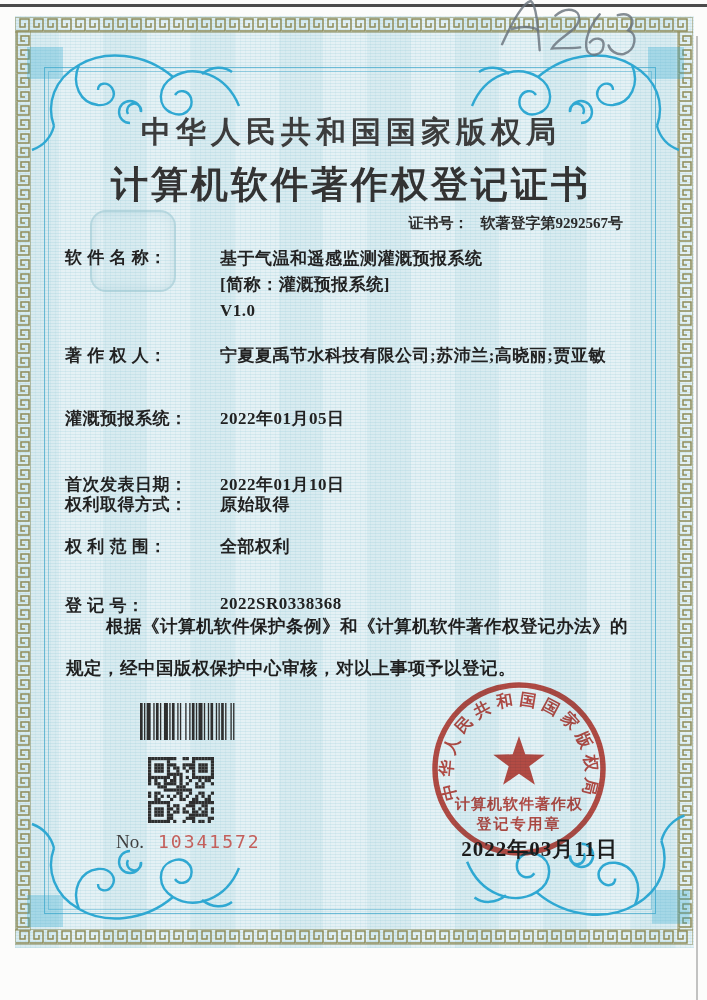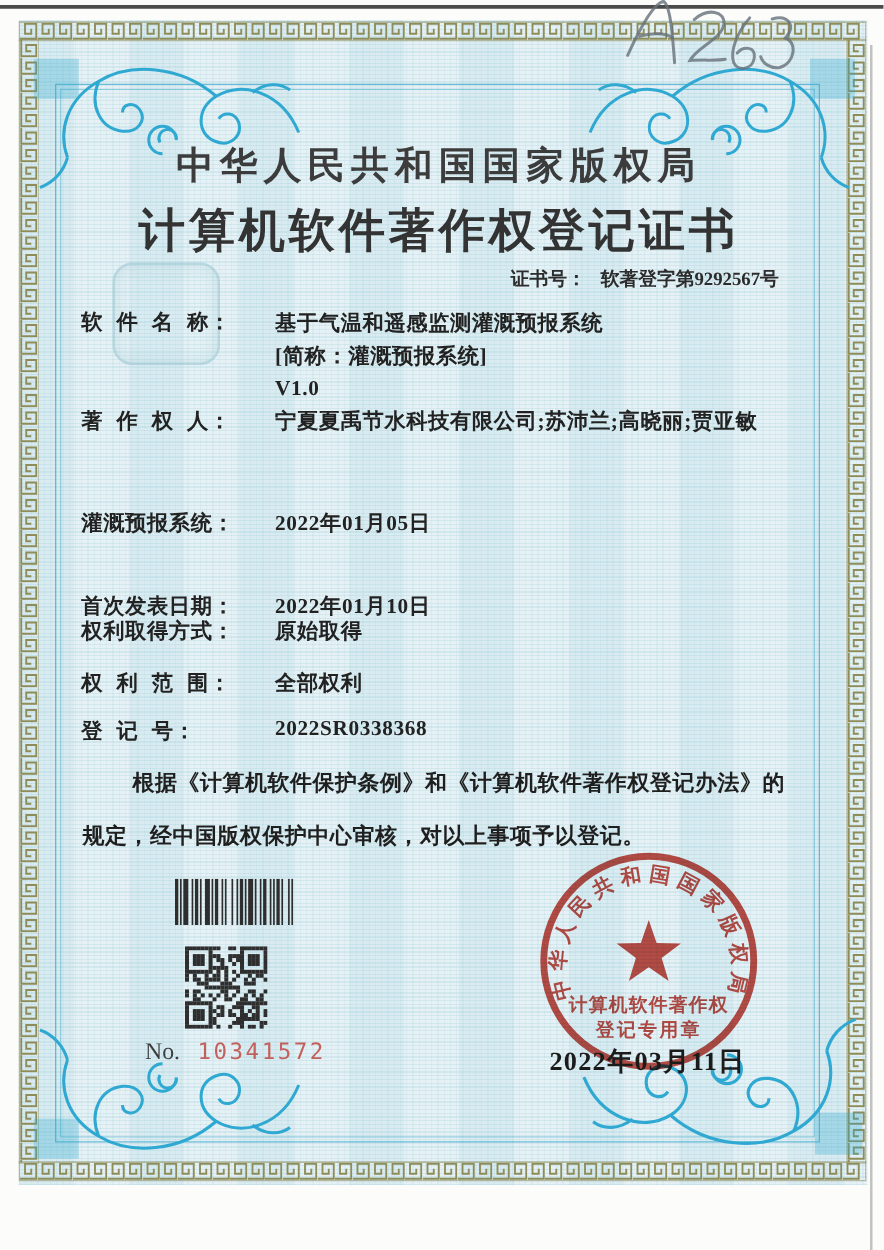--- a/index.html
+++ b/index.html
@@ -44,40 +44,40 @@
   .emboss{position:absolute;left:90px;top:210px;width:82px;height:78px;border:2px solid rgba(150,195,205,.55);
     border-radius:16px;box-shadow:inset 0 0 12px rgba(150,195,205,.35);}
   
   .authority{position:absolute;left:40px;right:45px;top:112px;text-align:center;
     font-size:30px;font-weight:700;color:#3c3c3c;letter-spacing:5px;}
   .cert-title{position:absolute;left:40px;right:45px;top:160px;text-align:center;
     font-size:37px;font-weight:700;color:#333;letter-spacing:3px;}
   .certno-line{position:absolute;right:84px;top:214px;font-size:15px;font-weight:700;color:#2c2c2c;}
   .certno-line .val{margin-left:12px;}
   .frow{position:absolute;left:65px;right:50px;font-size:17px;font-weight:700;color:#222;}
-  .flabel{display:inline-block;letter-spacing:.5px;font-family:Liberation Mono, monospace;}
+  .flabel{display:inline-block;letter-spacing:.5px;}
   .fvalue{position:absolute;left:155px;top:0;letter-spacing:.5px;white-space:nowrap;}
   .fline{display:block;line-height:26px;white-space:nowrap;}
   .statement{position:absolute;left:0;top:0;width:707px;font-size:17.5px;font-weight:700;color:#1f1f1f;}
   .st1{position:absolute;left:106px;top:614px;letter-spacing:.5px;white-space:nowrap;}
   .st2{position:absolute;left:66px;top:656px;letter-spacing:.5px;white-space:nowrap;}
   
   .barcode{position:absolute;left:140px;top:703px;width:112px;height:37px;}
   .qrcode{position:absolute;left:148px;top:757px;width:66px;height:66px;}
   .serial{position:absolute;left:116px;top:831px;font-size:19px;color:#3f3f3f;}
   .serial .num{font-family:"DejaVu Sans Mono","Liberation Mono",monospace;color:#c4605c;letter-spacing:2px;margin-left:14px;font-size:18px;}
   
   .seal{position:absolute;left:428px;top:678px;width:182px;height:182px;mix-blend-mode:multiply;opacity:.9;}
   .seal .ring{stroke:#c23b33;fill:none;stroke-width:5.5;}
   .seal .star{fill:#c23b33;}
   .seal text{fill:#c23b33;font-family:"Liberation Serif","DejaVu Serif",serif;font-weight:700;}
   .seal .arc-text{font-size:16.5px;letter-spacing:5.5px;}
   .seal .in1{font-size:15px;letter-spacing:1px;}
   .seal .in2{font-size:15px;letter-spacing:2px;}
-  .issue-date{position:absolute;left:418px;top:835px;width:200px;text-align:center;
+  .issue-date{position:absolute;left:418px;top:835px;width:200px;text-align:right;
     font-size:21px;font-weight:700;color:#1b1b1b;letter-spacing:1px;z-index:6;}
   
   .handwriting{position:absolute;left:492px;top:0px;width:170px;height:62px;z-index:30;}
   .handwriting path{stroke:#66707a;fill:none;stroke-width:2.4;stroke-linecap:round;opacity:.8;}
 </style>
 </head>
 <body>
 
 <div class="screenshot">
 
@@ -820,41 +820,41 @@
   </div>
 
   <div class="frow" style="top:246px;">
     <span class="flabel">软 件 名 称：</span>
     <span class="fvalue">
       <span class="fline">基于气温和遥感监测灌溉预报系统</span>
       <span class="fline">[简称：灌溉预报系统]</span>
       <span class="fline">V1.0</span>
     </span>
   </div>
-  <div class="frow" style="top:325px;">
+  <div class="frow" style="top:344px;">
     <span class="flabel">著 作 权 人：</span>
     <span class="fvalue">宁夏夏禹节水科技有限公司;苏沛兰;高晓丽;贾亚敏</span>
   </div>
   <div class="frow" style="top:407px;">
     <span class="flabel">灌溉预报系统：</span>
     <span class="fvalue">2022年01月05日</span>
   </div>
   <div class="frow" style="top:450px;margin-top:23px;">
     <span class="flabel">首次发表日期：</span>
     <span class="fvalue">2022年01月10日</span>
   </div>
   <div class="frow" style="top:535px;">
     <span class="flabel">权 利 范 围：</span>
     <span class="fvalue">全部权利</span>
   </div>
   <div class="frow" style="top:493px;">
     <span class="flabel">权利取得方式：</span>
     <span class="fvalue">原始取得</span>
   </div>
-  <div class="frow" style="top:573px;">
+  <div class="frow" style="top:594px;">
     <span class="flabel">登  记  号：</span>
     <span class="fvalue">2022SR0338368</span>
   </div>
 
   <div class="statement">
     <span class="st1">根据《计算机软件保护条例》和《计算机软件著作权登记办法》的</span>
     <span class="st2">规定，经中国版权保护中心审核，对以上事项予以登记。</span>
   </div>
 
   <svg class="barcode" id="barcode" viewBox="0 0 112 37" preserveAspectRatio="none">

